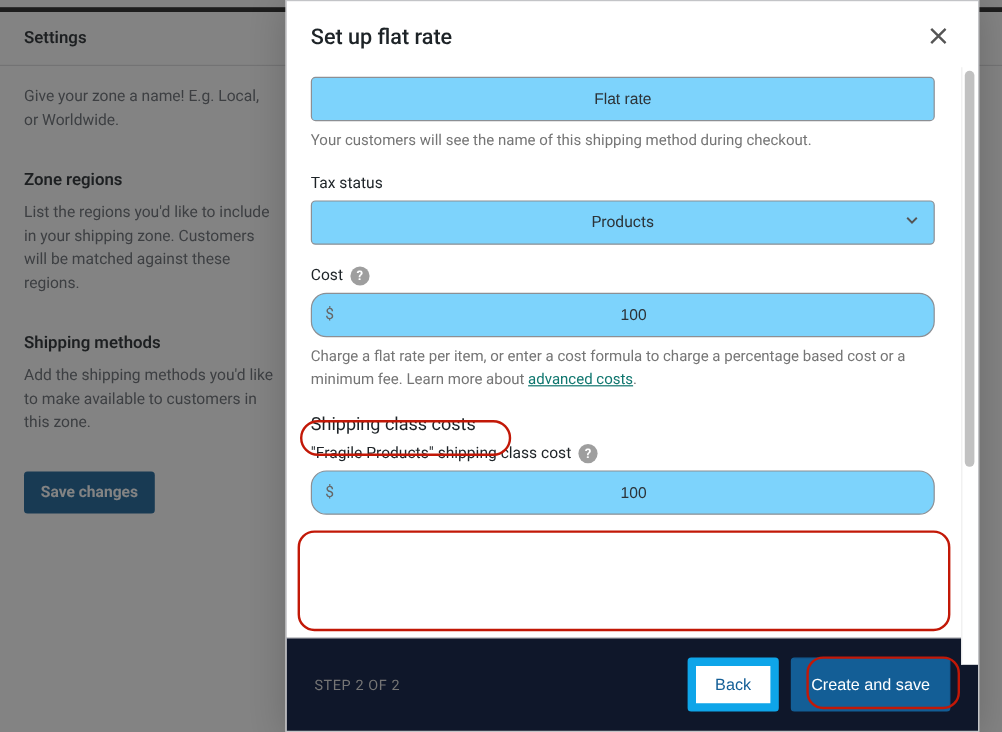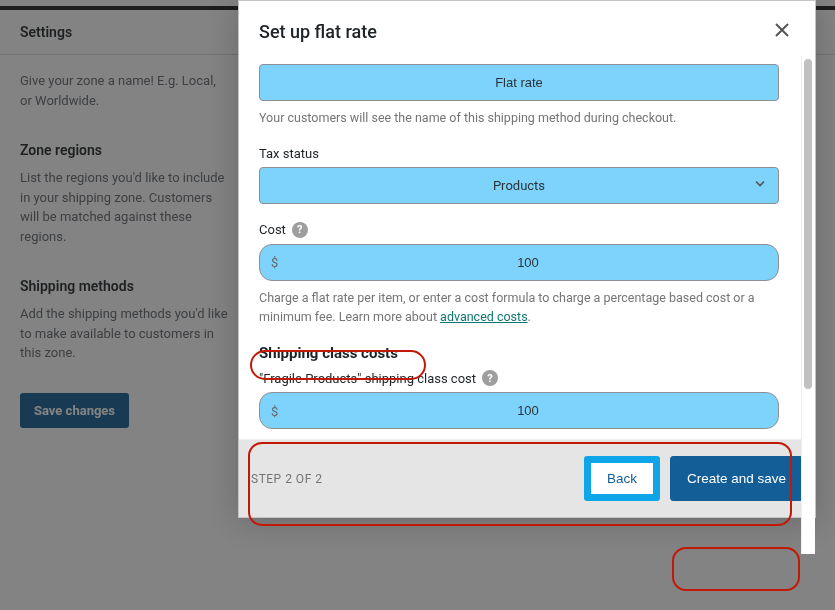--- a/index.html
+++ b/index.html
@@ -25,21 +25,21 @@
     display:inline-block; background: #135e96; color: #fff; padding: 10px 14px;
     border-radius: 3px; font-size: 13px; margin: 14px 20px; font-weight: bold;
   }
 
   .overlay {
     position: absolute; top: 0; left: 0; width: 835px; height: 610px;
     background: rgba(30,30,30,0.55);
   }
 
   .modal {
-    position: absolute; top: 0; left: 238px; width: 578px; height: 518px;
+    position: absolute; top: 0; left: 238px; width: 578px; height: 610px;
     background: #fff; border: 1px solid #c3c4c7; box-shadow: 0 3px 30px rgba(0,0,0,.2);
   }
   .modal-header {
     padding: 16px 20px 10px 20px; display: flex; justify-content: space-between;
     align-items: center;
   }
   .modal-title { font-size: 18px; font-weight: 500; color: #1d2327; }
   .modal-close { font-size: 18px; color: #555; cursor: pointer; background:none; border:none; padding: 4px 6px; }
   .modal-body {
     padding: 8px 20px 10px 20px;
@@ -61,40 +61,40 @@
   .select-wrap { position: relative; width: 520px; }
   .select-chevron {
     position: absolute; right: 12px; top: 50%; transform: translateY(-50%);
     pointer-events: none;
   }
   .cost-wrap { position: relative; width: 520px; }
   .cost-prefix { position: absolute; left: 12px; top: 50%; transform: translateY(-50%); color:#666; font-size:13px;}
   .cost-input { padding-left: 30px; border-radius: 13px; }
   .hint { font-size: 12.5px; color: #757575; margin-top: 8px; line-height: 1.5; max-width: 520px;}
   .hint a, .section-desc a { color: #0f766e; text-decoration: underline; cursor:pointer; }
-  .section-head { font-size: 15px; font-weight: 700; color: #1d2327; margin-top: 8px; margin-bottom:8px;}
+  .section-head { font-size: 15px; font-weight: 400; color: #1d2327; margin-top: 8px; margin-bottom:8px;}
   .section-desc { font-size: 13px; color: #3c434a; line-height:1.5; margin-bottom: 14px; max-width:520px;}
 
   .highlight-1 {
     position: absolute; border: 2.5px solid #c21807; border-radius: 18px;
     left: 250px; top: 350px; width: 176px; height: 30px; pointer-events:none;
   }
   .highlight-2 {
     position: absolute; border: 2.5px solid #c21807; border-radius: 14px;
     left: 248px; top: 442px; width: 544px; height: 84px; pointer-events:none;
   }
   .highlight-3 {
     position: absolute; border: 2.5px solid #c21807; border-radius: 14px;
     left: 672px; top: 547px; width: 128px; height: 44px; pointer-events:none;
   }
 
   .modal-footer {
     position: absolute; bottom: 0; left: 0; right: 0;
-    padding: 16px 12px; display:flex; align-items:center; justify-content:space-between;
-    border-top: 1px solid #eee; background: #e5e5e5; gap: 10px;
+    padding: 16px 23px; display:flex; align-items:center; justify-content:space-between;
+    border-top: 1px solid #eee; background: #0f172a; gap: 10px;
   }
   .step-text { font-size: 12px; letter-spacing: .5px; color: #757575; }
   .footer-btns { display:flex; gap:10px; }
   .btn-back {
     padding: 8px 16px; background:#fff; color:#135e96; border:7px solid #0ea5e9;
     border-radius:3px; font-size:13.5px; cursor:pointer;
   }
   .btn-primary {
     padding: 8px 16px; background:#135e96; color:#fff; border:1px solid #135e96;
     border-radius:3px; font-size:13.5px; cursor:pointer;

